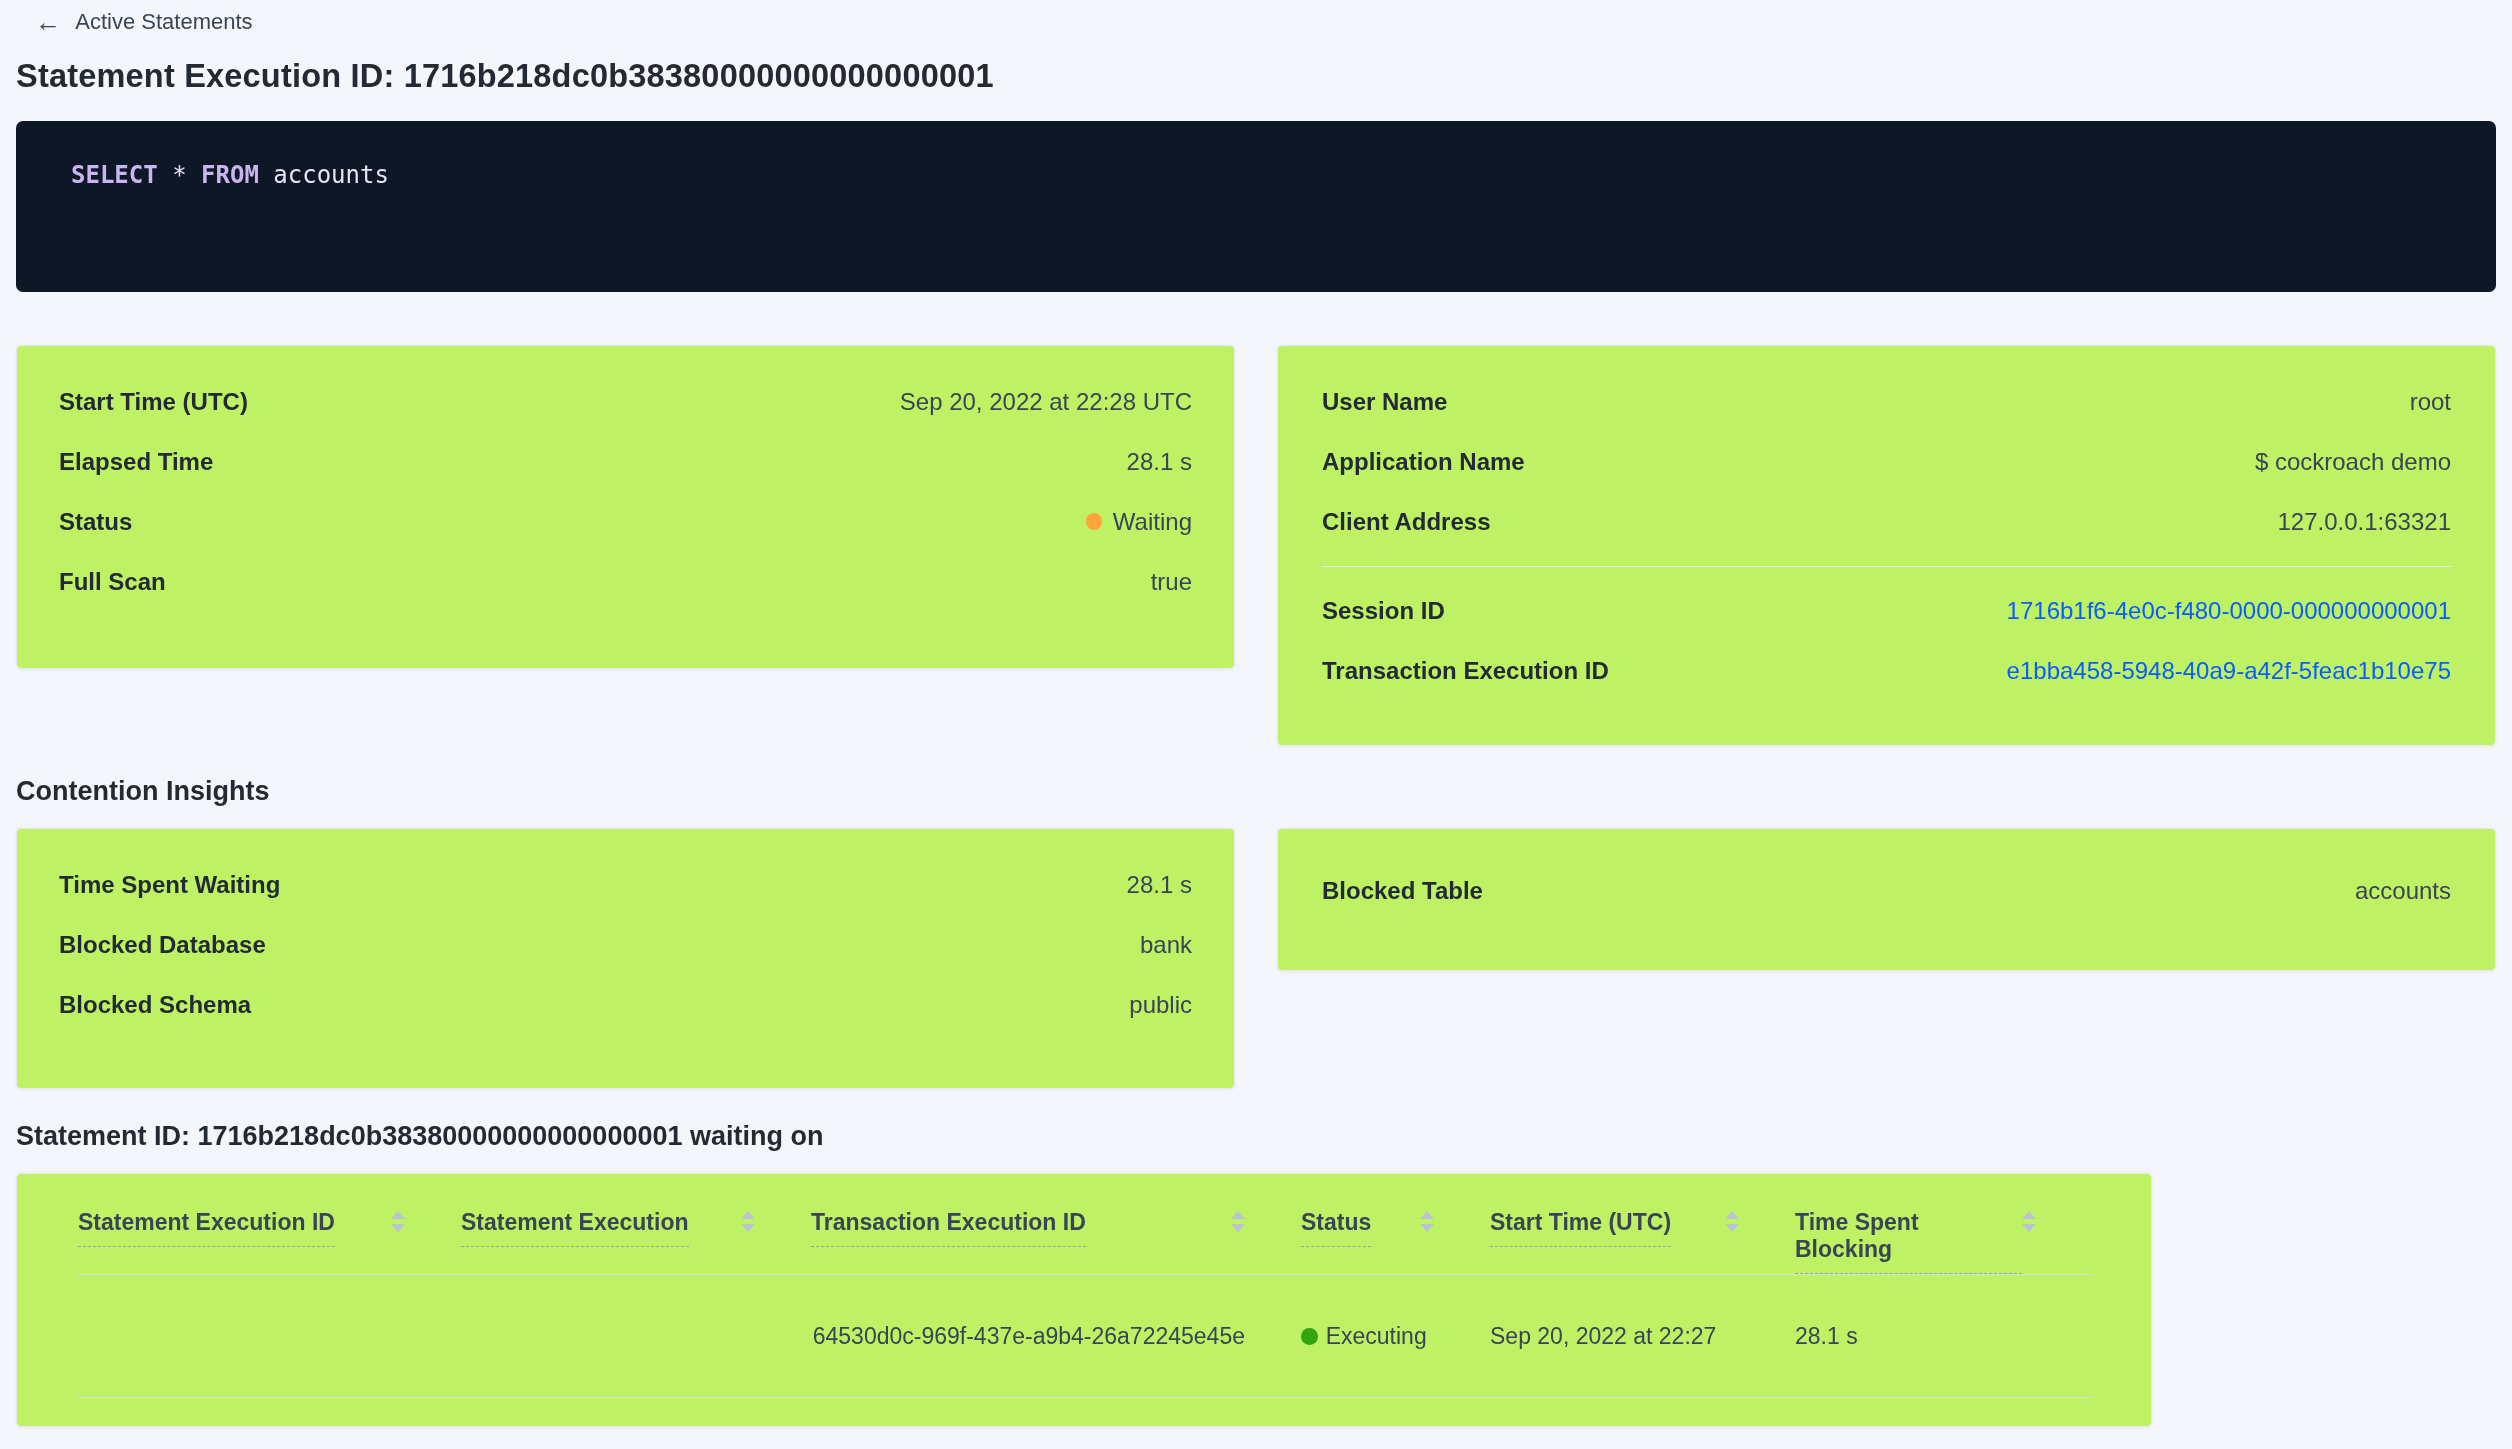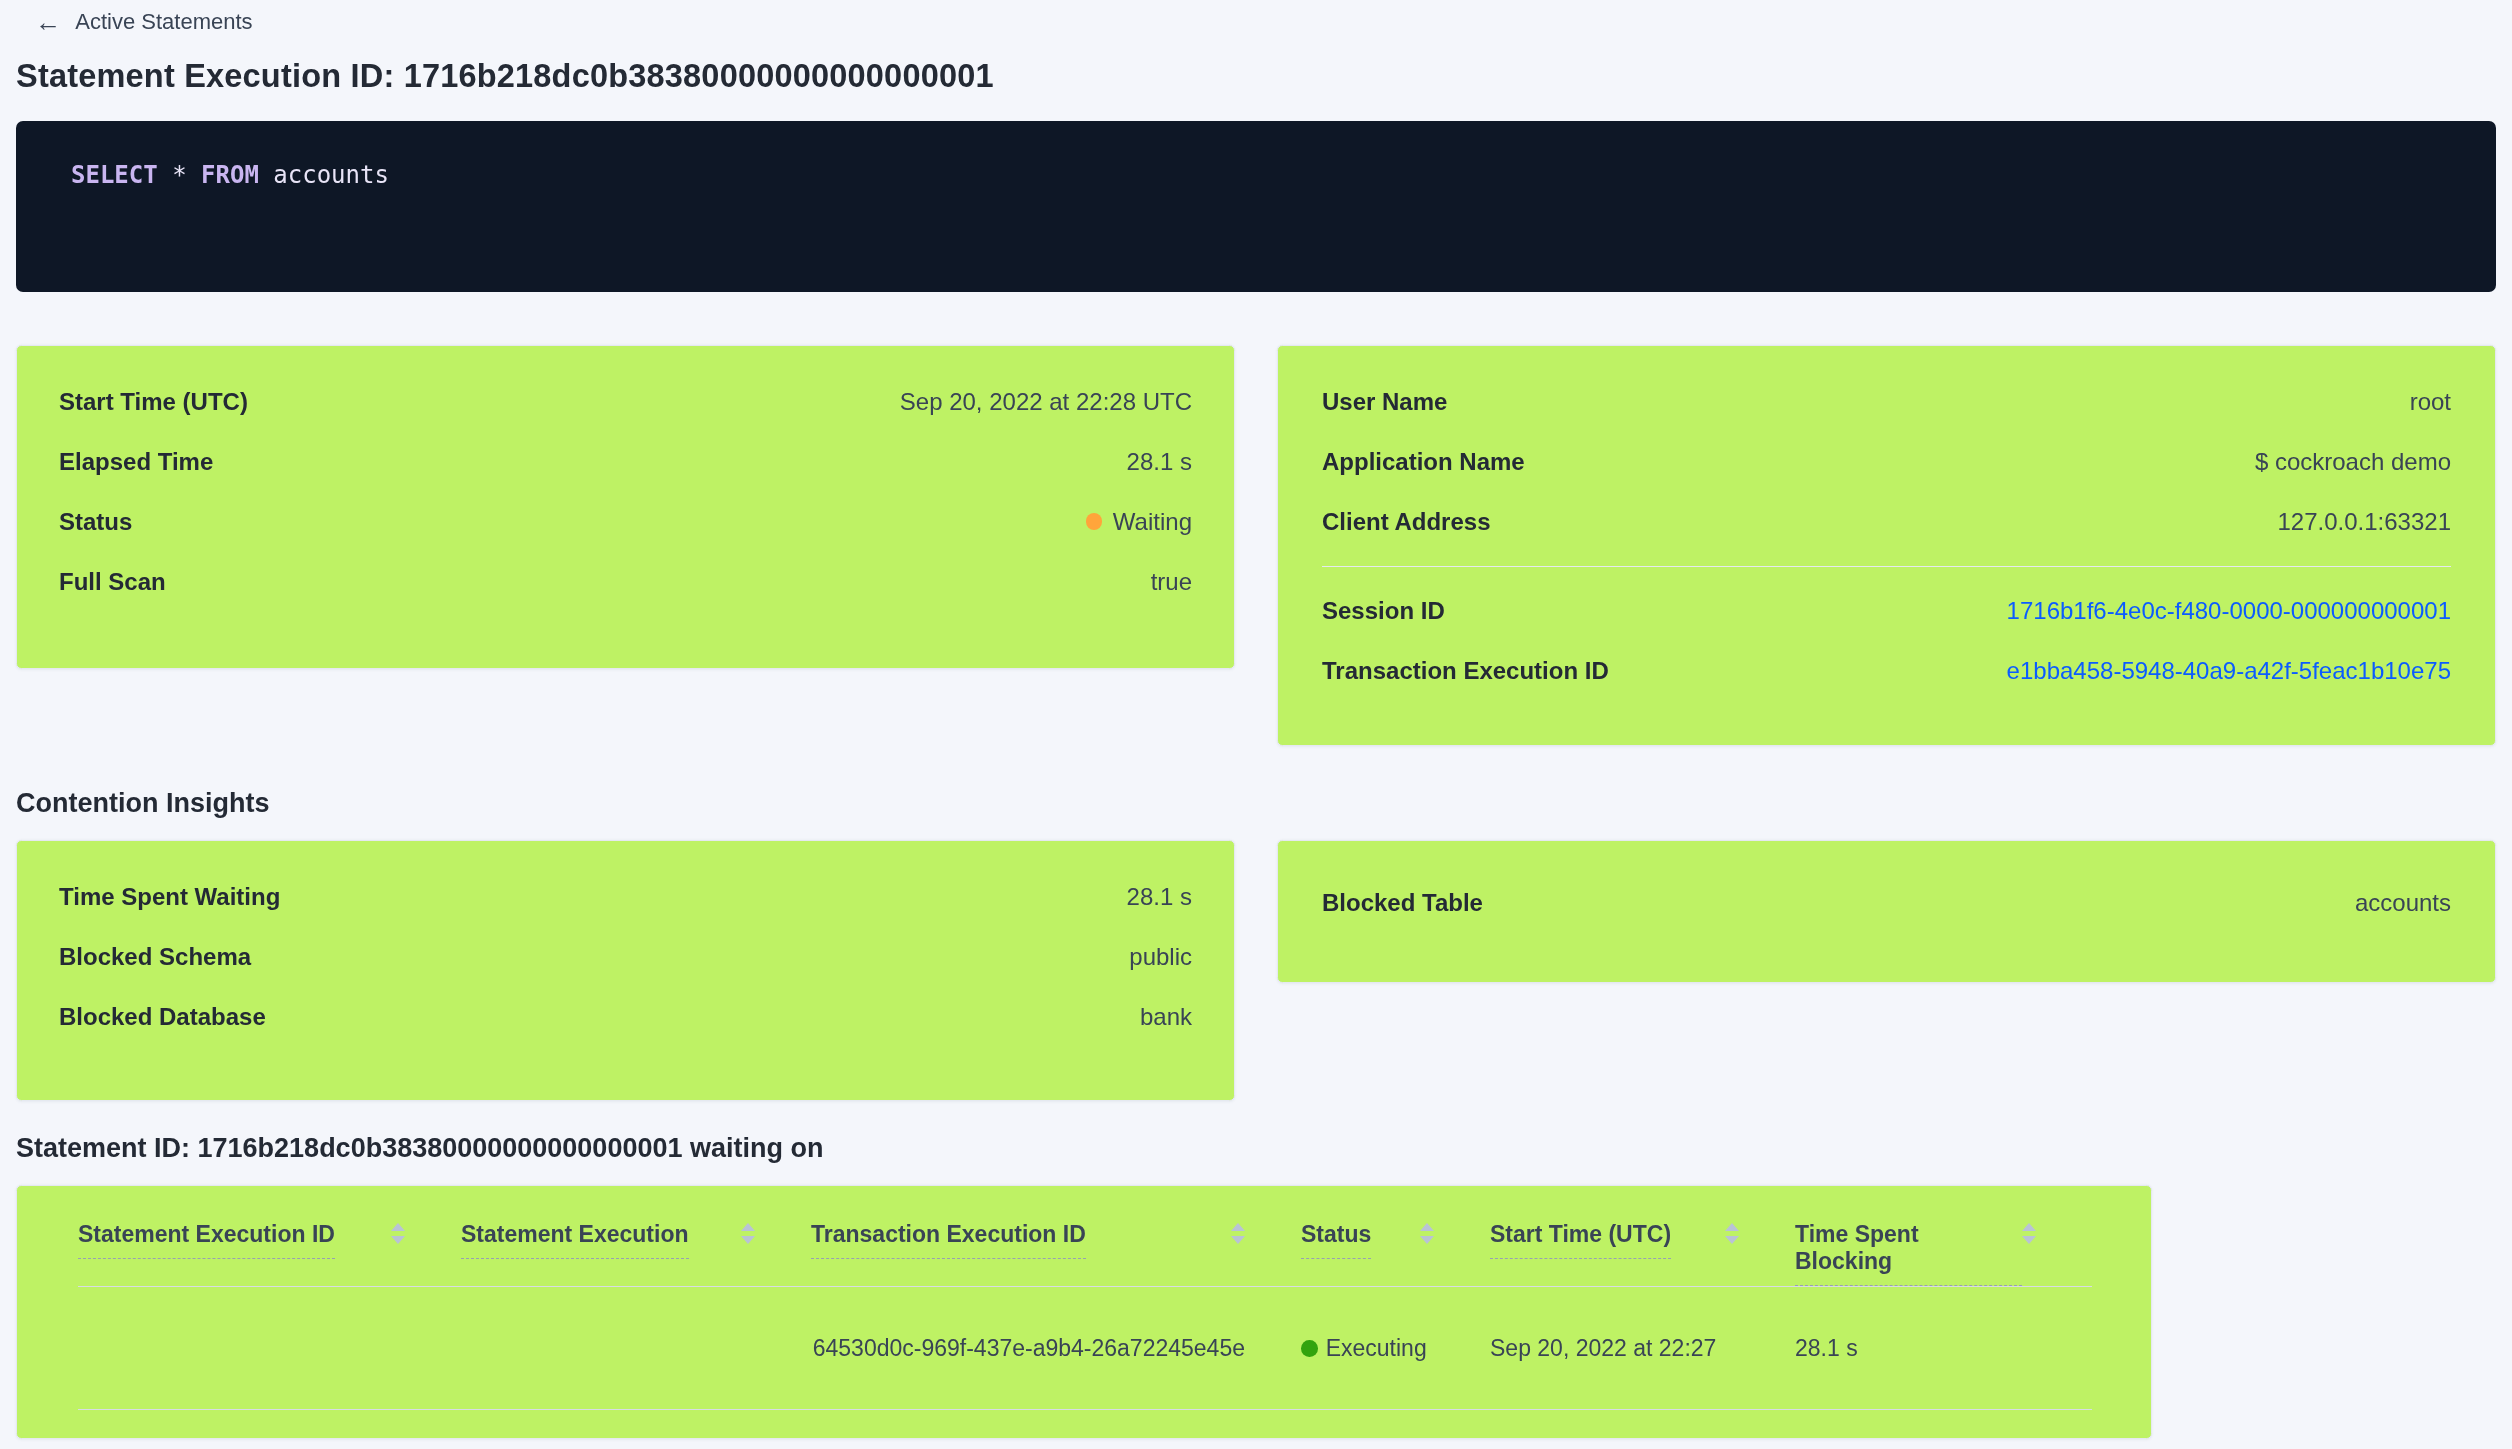--- a/index.html
+++ b/index.html
@@ -61,21 +61,21 @@
   .kv-value{font-size:24px;color:var(--ink-mid);display:flex;align-items:center;gap:10.5px;text-align:right;}
   .kv-link{color:var(--link-blue);text-decoration:none;cursor:pointer;}
   .card-divider{border:none;border-top:0.9px solid var(--card-border);margin:14px 0;}
 
   .dot{display:inline-block;width:16.7px;height:16.7px;border-radius:50%;}
   .dot-orange{background:var(--waiting-orange);}
   .dot-green{background:var(--executing-green);}
 
   
   .section-heading{font-size:27px;font-weight:700;color:var(--ink-dark);}
-  .heading-contention{margin-top:42px;}
+  .heading-contention{margin-top:30px;}
   .heading-waiting{margin-top:32px;}
 
   
   .table-card{margin-top:21px;width:2136px;padding:0 61px 28px 61px;}
   table{border-collapse:collapse;table-layout:fixed;width:2013px;}
   th,td{text-align:left;font-size:23px;}
   thead th{
     padding:35px 56px 0 0;vertical-align:top;height:100px;
     border-bottom:0.9px solid var(--line);
   }
@@ -161,26 +161,26 @@
   <h2 class="section-heading heading-contention">Contention Insights</h2>
 
   <div class="grid grid-2">
 
     <div class="card card-pad-c">
       <div class="kv-row">
         <span class="kv-label">Time Spent Waiting</span>
         <span class="kv-value">28.1 s</span>
       </div>
       <div class="kv-row">
+        <span class="kv-label">Blocked Database</span>
+        <span class="kv-value">bank</span>
+      </div>
+      <div class="kv-row">
         <span class="kv-label">Blocked Schema</span>
         <span class="kv-value">public</span>
-      </div>
-      <div class="kv-row">
-        <span class="kv-label">Blocked Database</span>
-        <span class="kv-value">bank</span>
       </div>
     </div>
 
     <div class="card card-pad-d">
       <div class="kv-row">
         <span class="kv-label">Blocked Table</span>
         <span class="kv-value">accounts</span>
       </div>
     </div>
 

